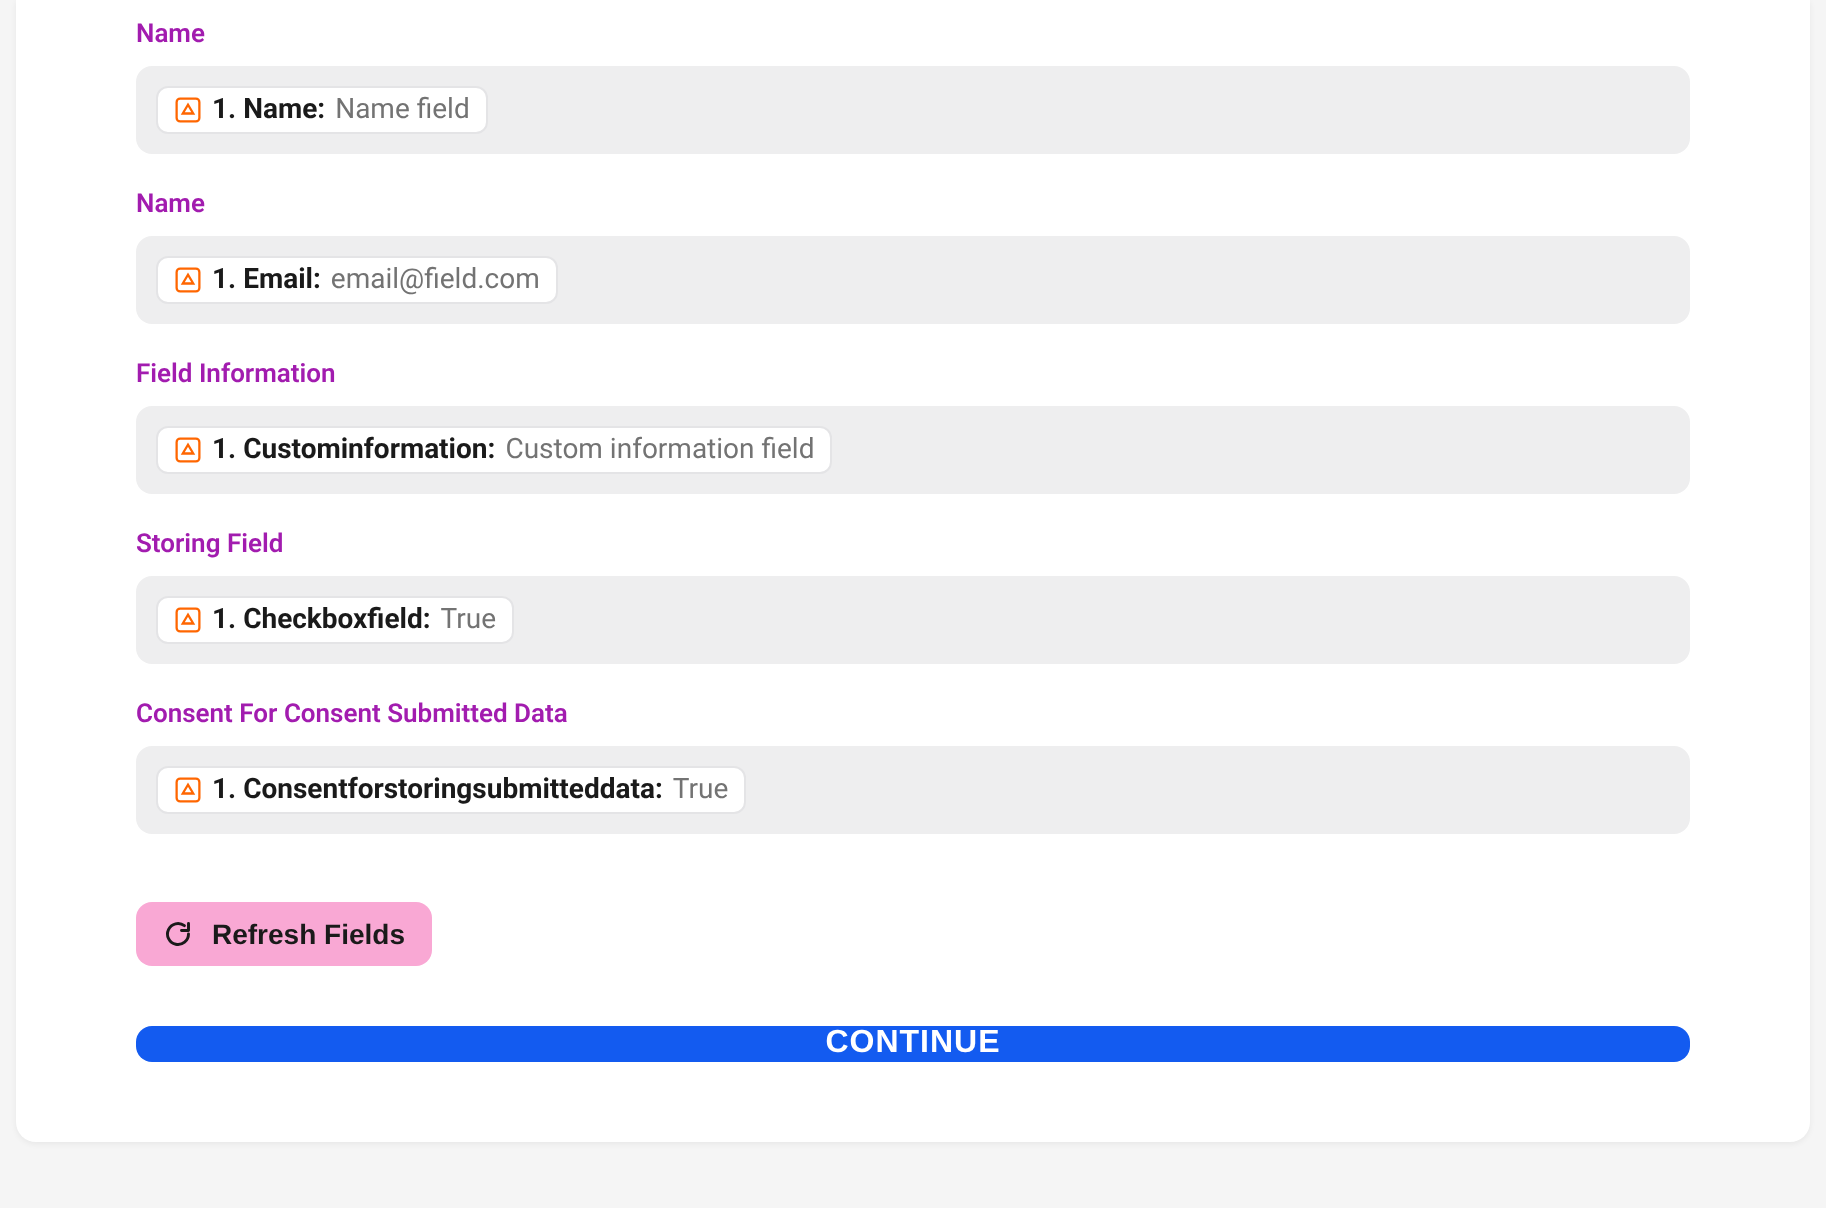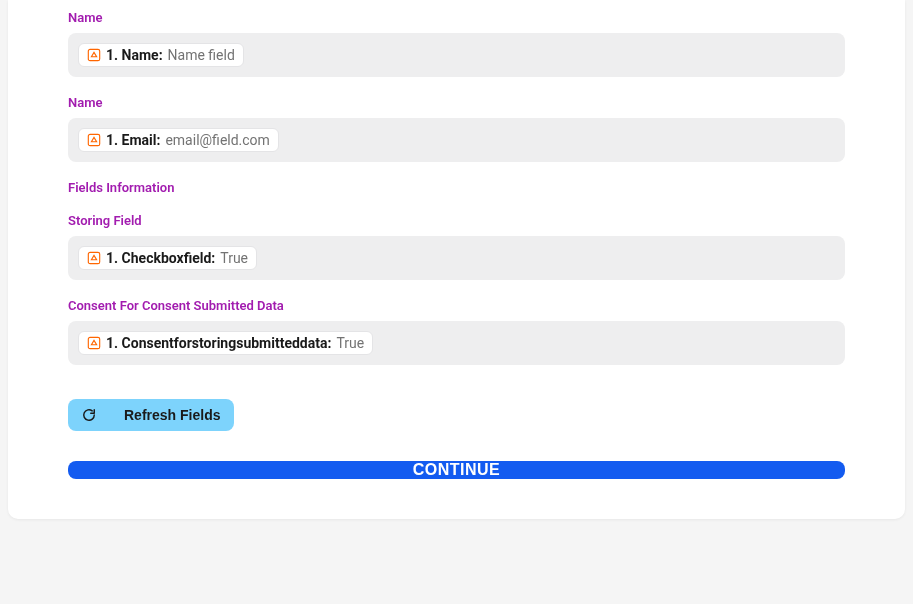--- a/index.html
+++ b/index.html
@@ -80,22 +80,22 @@
       white-space: nowrap;
     }
     
     .actions-row {
       margin-top: 34px;
     }
     
     .refresh-btn {
       display: inline-flex;
       align-items: center;
-      gap: 28px;
-      background: #7dd3fc;
+      gap: 10px;
+      background: #f9a8d4;
       border: none;
       border-radius: 8px;
       padding: 8px 14px;
       font-size: 14px;
       font-weight: 600;
       color: #1a1a1a;
       cursor: pointer;
     }
     
     .refresh-icon {
@@ -154,21 +154,33 @@
             <path d="M5 10 L8 5 L11 10 Z" fill="none"></path>
           </svg>
         </span>
         <span class="pill-key">1. Email:</span>
         <span class="pill-value">email@field.com</span>
       </span>
     </div>
   </div>
 
   <div class="field-group">
-    <label class="field-label">Fields Information</label>
+    <label class="field-label">Field Information</label>
+    <div class="field-input">
+      <span class="pill">
+        <span class="pill-icon">
+          <svg viewBox="0 0 16 16" fill="none" stroke="#ff6600" stroke-width="1.3">
+            <rect x="1.5" y="1.5" width="13" height="13" rx="2"></rect>
+            <path d="M5 10 L8 5 L11 10 Z" fill="none"></path>
+          </svg>
+        </span>
+        <span class="pill-key">1. Custominformation:</span>
+        <span class="pill-value">Custom information field</span>
+      </span>
+    </div>
   </div>
 
   <div class="field-group">
     <label class="field-label">Storing Field</label>
     <div class="field-input">
       <span class="pill">
         <span class="pill-icon">
           <svg viewBox="0 0 16 16" fill="none" stroke="#ff6600" stroke-width="1.3">
             <rect x="1.5" y="1.5" width="13" height="13" rx="2"></rect>
             <path d="M5 10 L8 5 L11 10 Z" fill="none"></path>

